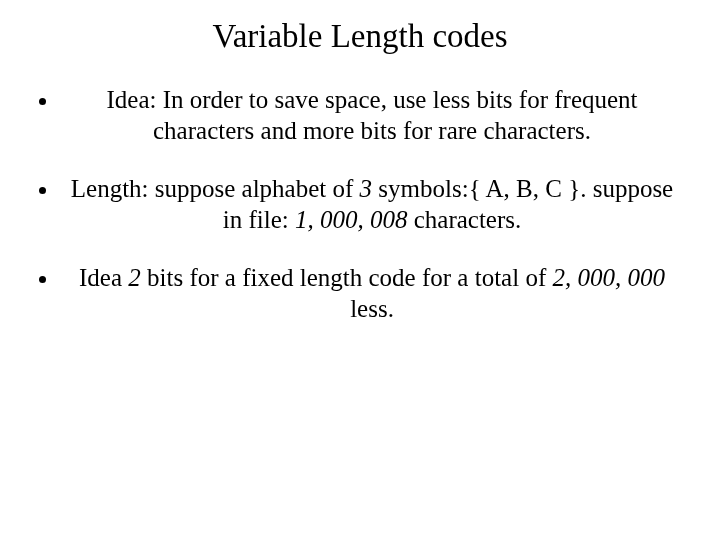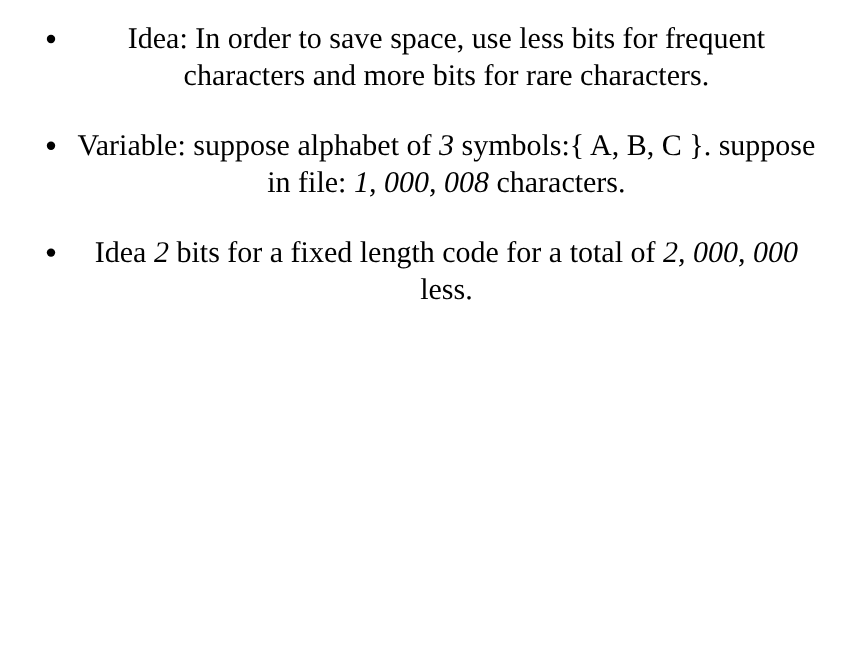--- a/index.html
+++ b/index.html
@@ -35,24 +35,25 @@
     text-align: center;
   }
   .italic {
     font-style: italic;
   }
 </style>
 </head>
 <body>
 
 <div class="slide">
+  <h1 class="title">Variable Length codes</h1>
   <ul class="bullets">
     <li>
       <span>Idea: In order to save space, use less bits for frequent characters and more bits for rare characters.</span>
     </li>
     <li>
-      <span>Variable: suppose alphabet of </span><span class="italic">3</span><span> symbols:{ A, B, C }. suppose in file: </span><span class="italic">1, 000, 008</span><span> characters.</span>
+      <span>Length: suppose alphabet of </span><span class="italic">3</span><span> symbols:{ A, B, C }. suppose in file: </span><span class="italic">1, 000, 008</span><span> characters.</span>
     </li>
     <li>
       <span>Idea </span><span class="italic">2</span><span> bits for a fixed length code for a total of </span><span class="italic">2, 000, 000</span><span> less.</span>
     </li>
   </ul>
 </div>
 
 </body></html>

